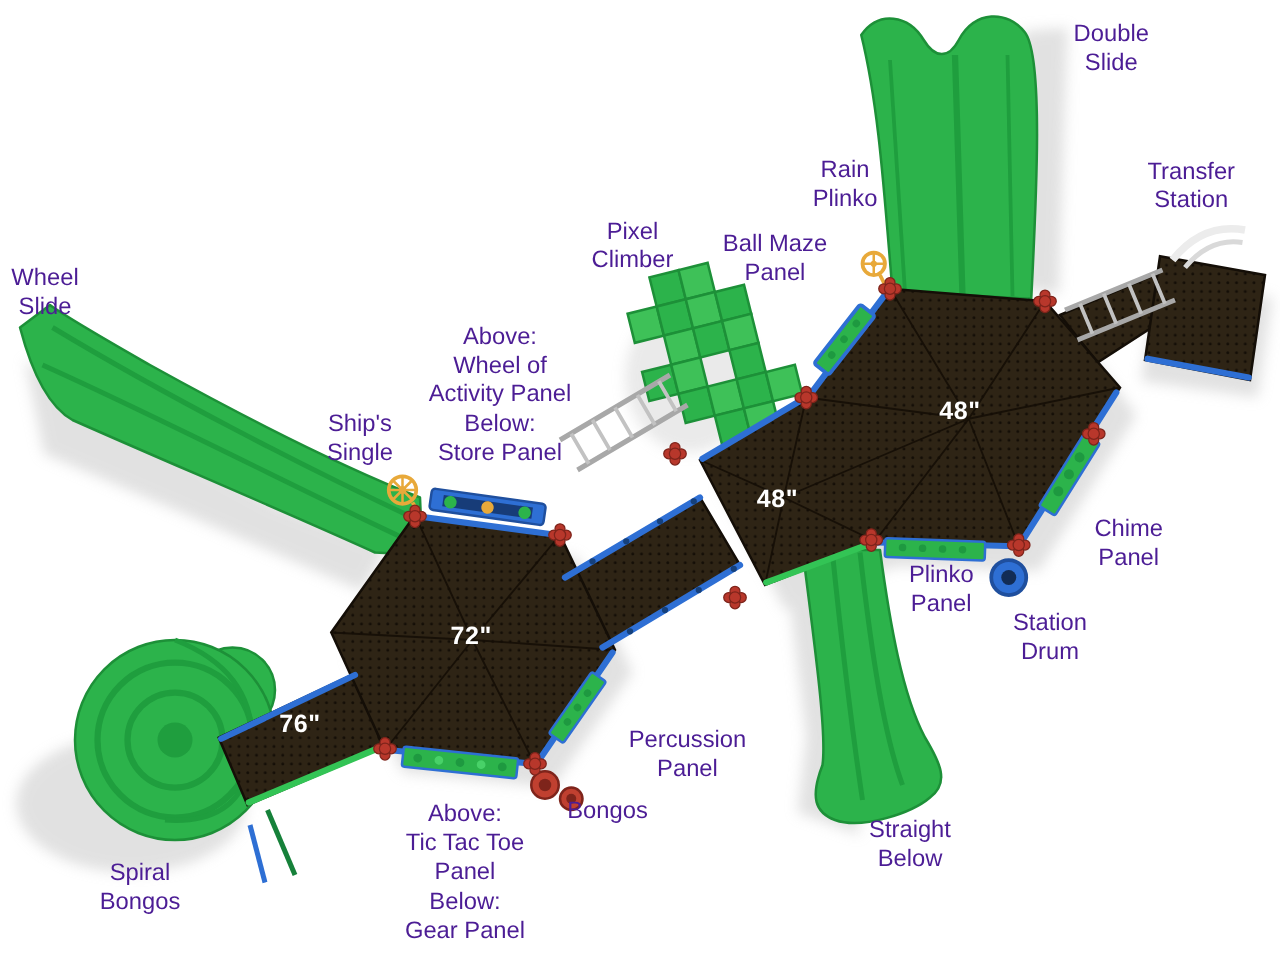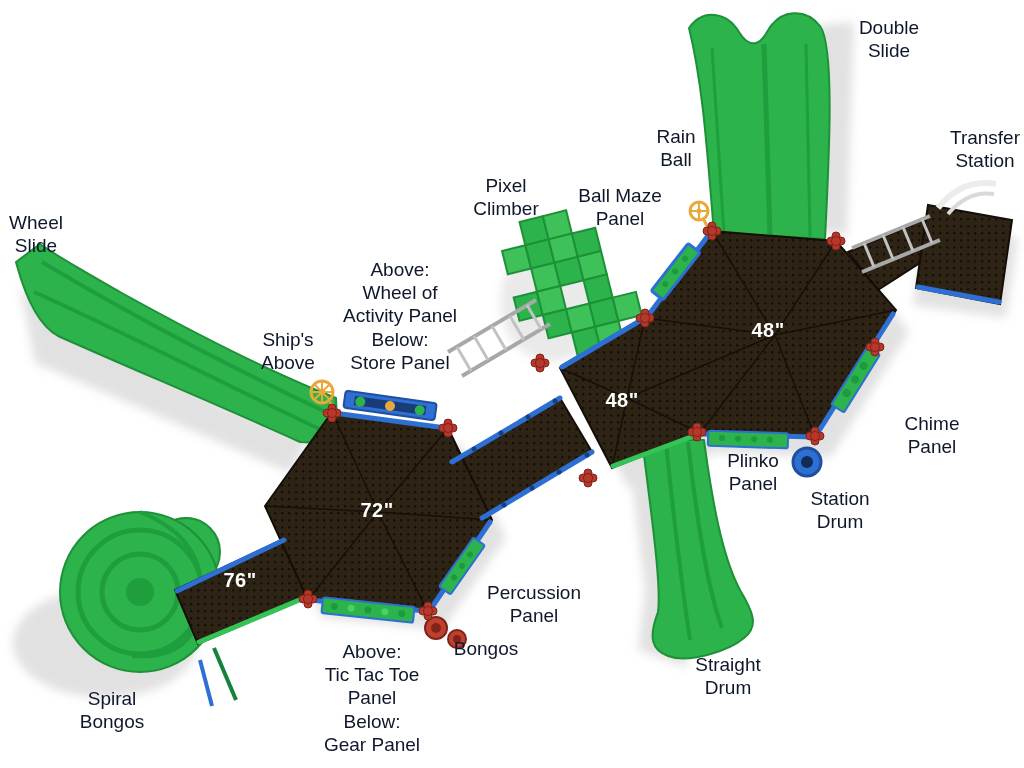--- a/index.html
+++ b/index.html
@@ -1,20 +1,20 @@
 <!DOCTYPE html>
 <html><head>
 <meta charset="utf-8">
 <style>
   html,body{margin:0;padding:0;background:#fff;}
   .stage{position:relative;width:1024px;height:768px;background:#ffffff;overflow:hidden;
          font-family:"Liberation Sans",sans-serif;}
   .stage svg{position:absolute;left:0;top:0;}
   .lbl{position:absolute;transform:translate(-50%,-50%);text-align:center;
-       white-space:pre-line;font-size:19px;line-height:1.22;color:#0f172a;}
+       white-space:pre-line;font-size:19px;line-height:1.22;color:#4c1d95;}
   .dim{position:absolute;transform:translate(-50%,-50%);color:#fff;font-size:20px;
        font-weight:bold;letter-spacing:.5px;white-space:nowrap;}
 </style>
 </head>
 <body>
 
 <div class="stage">
 
 <svg width="1024" height="768" viewBox="0 0 1024 768">
   <defs>
@@ -231,50 +231,50 @@
     <use href="#conn" transform="translate(308,599)"></use>
     <use href="#conn" transform="translate(428,611)"></use>
   </g>
 </svg>
 
   <div class="lbl" style="left:36px;top:234px">Wheel
 Slide</div>
   <div class="lbl" style="left:889px;top:39px">Double
 Slide</div>
   <div class="lbl" style="left:676px;top:148px">Rain
-Ball</div>
-  <div class="lbl" style="left:985px;top:149px">Transfer
+Plinko</div>
+  <div class="lbl" style="left:953px;top:149px">Transfer
 Station</div>
   <div class="lbl" style="left:506px;top:197px">Pixel
 Climber</div>
   <div class="lbl" style="left:620px;top:207px">Ball Maze
 Panel</div>
   <div class="lbl" style="left:400px;top:316px">Above:
 Wheel of
 Activity Panel
 Below:
 Store Panel</div>
   <div class="lbl" style="left:288px;top:351px">Ship's
-Above</div>
-  <div class="lbl" style="left:932px;top:435px">Chime
+Single</div>
+  <div class="lbl" style="left:903px;top:435px">Chime
 Panel</div>
   <div class="lbl" style="left:753px;top:472px">Plinko
 Panel</div>
   <div class="lbl" style="left:840px;top:510px">Station
 Drum</div>
-  <div class="lbl" style="left:534px;top:604px">Percussion
+  <div class="lbl" style="left:550px;top:604px">Percussion
 Panel</div>
   <div class="lbl" style="left:486px;top:649px">Bongos</div>
   <div class="lbl" style="left:112px;top:710px">Spiral
 Bongos</div>
   <div class="lbl" style="left:372px;top:698px">Above:
 Tic Tac Toe
 Panel
 Below:
 Gear Panel</div>
   <div class="lbl" style="left:728px;top:676px">Straight
-Drum</div>
+Below</div>
 
   <div class="dim" style="left:768px;top:330px">48"</div>
   <div class="dim" style="left:622px;top:400px">48"</div>
   <div class="dim" style="left:377px;top:510px">72"</div>
   <div class="dim" style="left:240px;top:580px">76"</div>
 </div>
 
 </body></html>

